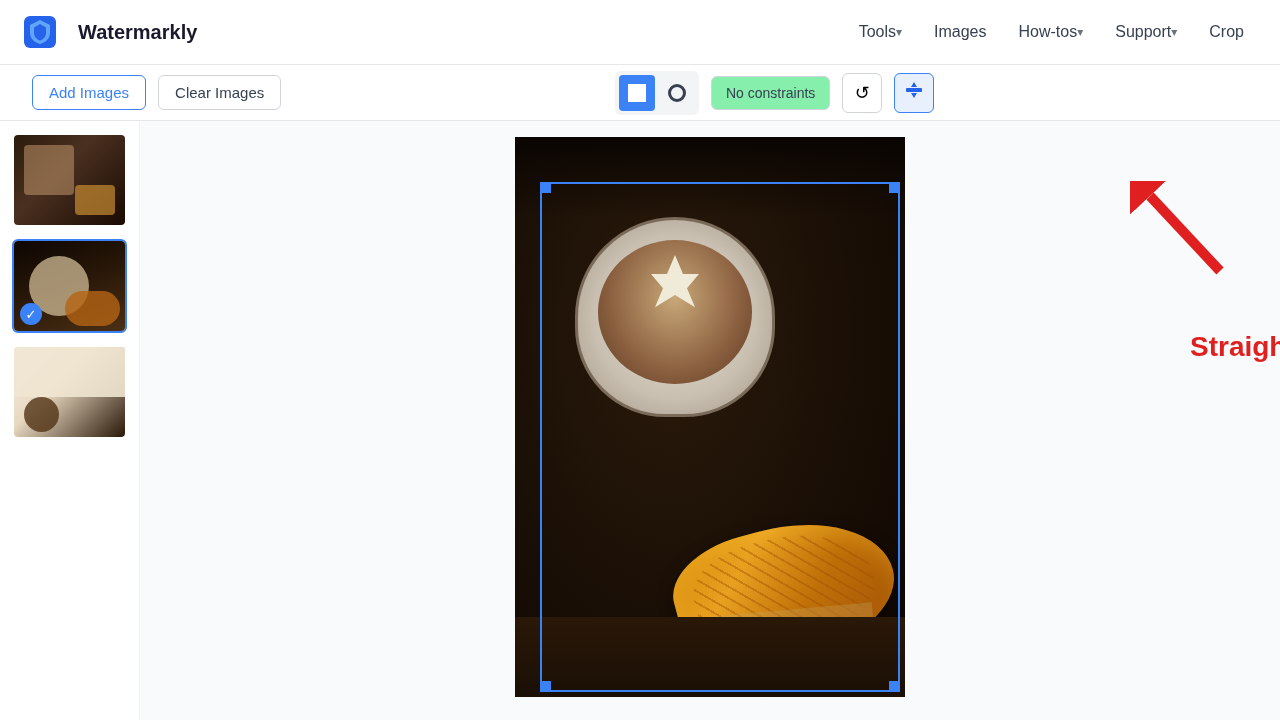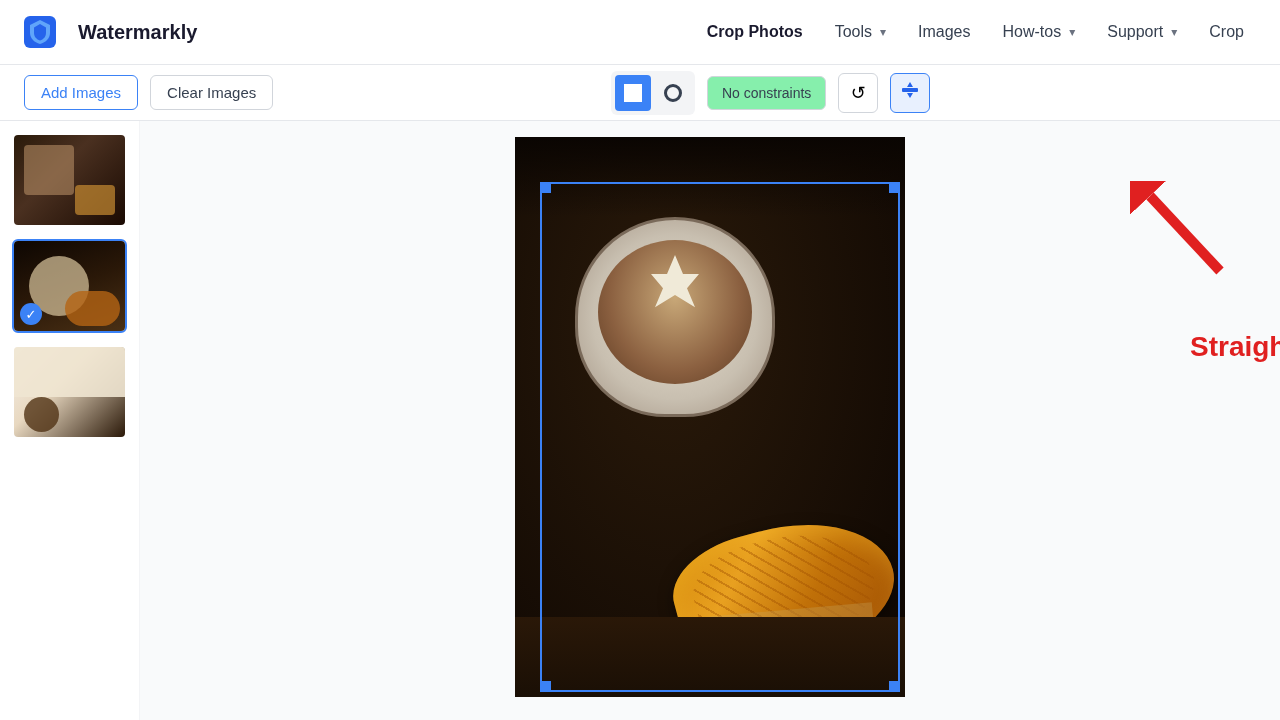--- a/index.html
+++ b/index.html
@@ -40,21 +40,21 @@
       cursor: pointer;
       white-space: nowrap;
     }
     .nav-link.active {
       font-weight: 700;
       color: #1a1a2e;
     }
     .nav-link-with-arrow {
       display: flex;
       align-items: center;
-      gap: 8px;
+      gap: 0;
     }
     .nav-chevron {
       font-size: 12px;
       color: #6b7280;
     }
 
     
     .toolbar {
       display: flex;
       align-items: center;
@@ -65,20 +65,21 @@
     }
     .btn-add {
       padding: 8px 16px;
       border: 1px solid #3b82f6;
       background: #fff;
       color: #3b82f6;
       border-radius: 6px;
       font-size: 15px;
       cursor: pointer;
       font-weight: 500;
+      margin-left: 8px;
     }
     .btn-clear {
       padding: 8px 16px;
       border: 1px solid #d1d5db;
       background: #fff;
       color: #374151;
       border-radius: 6px;
       font-size: 15px;
       cursor: pointer;
       font-weight: 500;
@@ -386,21 +387,20 @@
   <div class="logo-area">
     <svg class="logo-icon" viewBox="0 0 32 32" fill="none">
       <rect width="32" height="32" rx="6" fill="#2563eb"></rect>
       <path d="M16 4 L26 9 L26 17 C26 22 22 26.5 16 28 C10 26.5 6 22 6 17 L6 9 Z" fill="#60a5fa"></path>
       <path d="M16 8 L22 11.5 L22 17 C22 20.5 19.5 23.5 16 24.5 C12.5 23.5 10 20.5 10 17 L10 11.5 Z" fill="#2563eb"></path>
     </svg>
     <span class="logo-text">Watermarkly</span>
   </div>
 
   <div class="nav-links">
-    <span class="nav-link active">Crop Photos</span>
     <span class="nav-link nav-link-with-arrow">
       <span>Tools</span>
       <span class="nav-chevron">▾</span>
     </span>
     <span class="nav-link">Images</span>
     <span class="nav-link nav-link-with-arrow">
       <span>How-tos</span>
       <span class="nav-chevron">▾</span>
     </span>
     <span class="nav-link nav-link-with-arrow">

